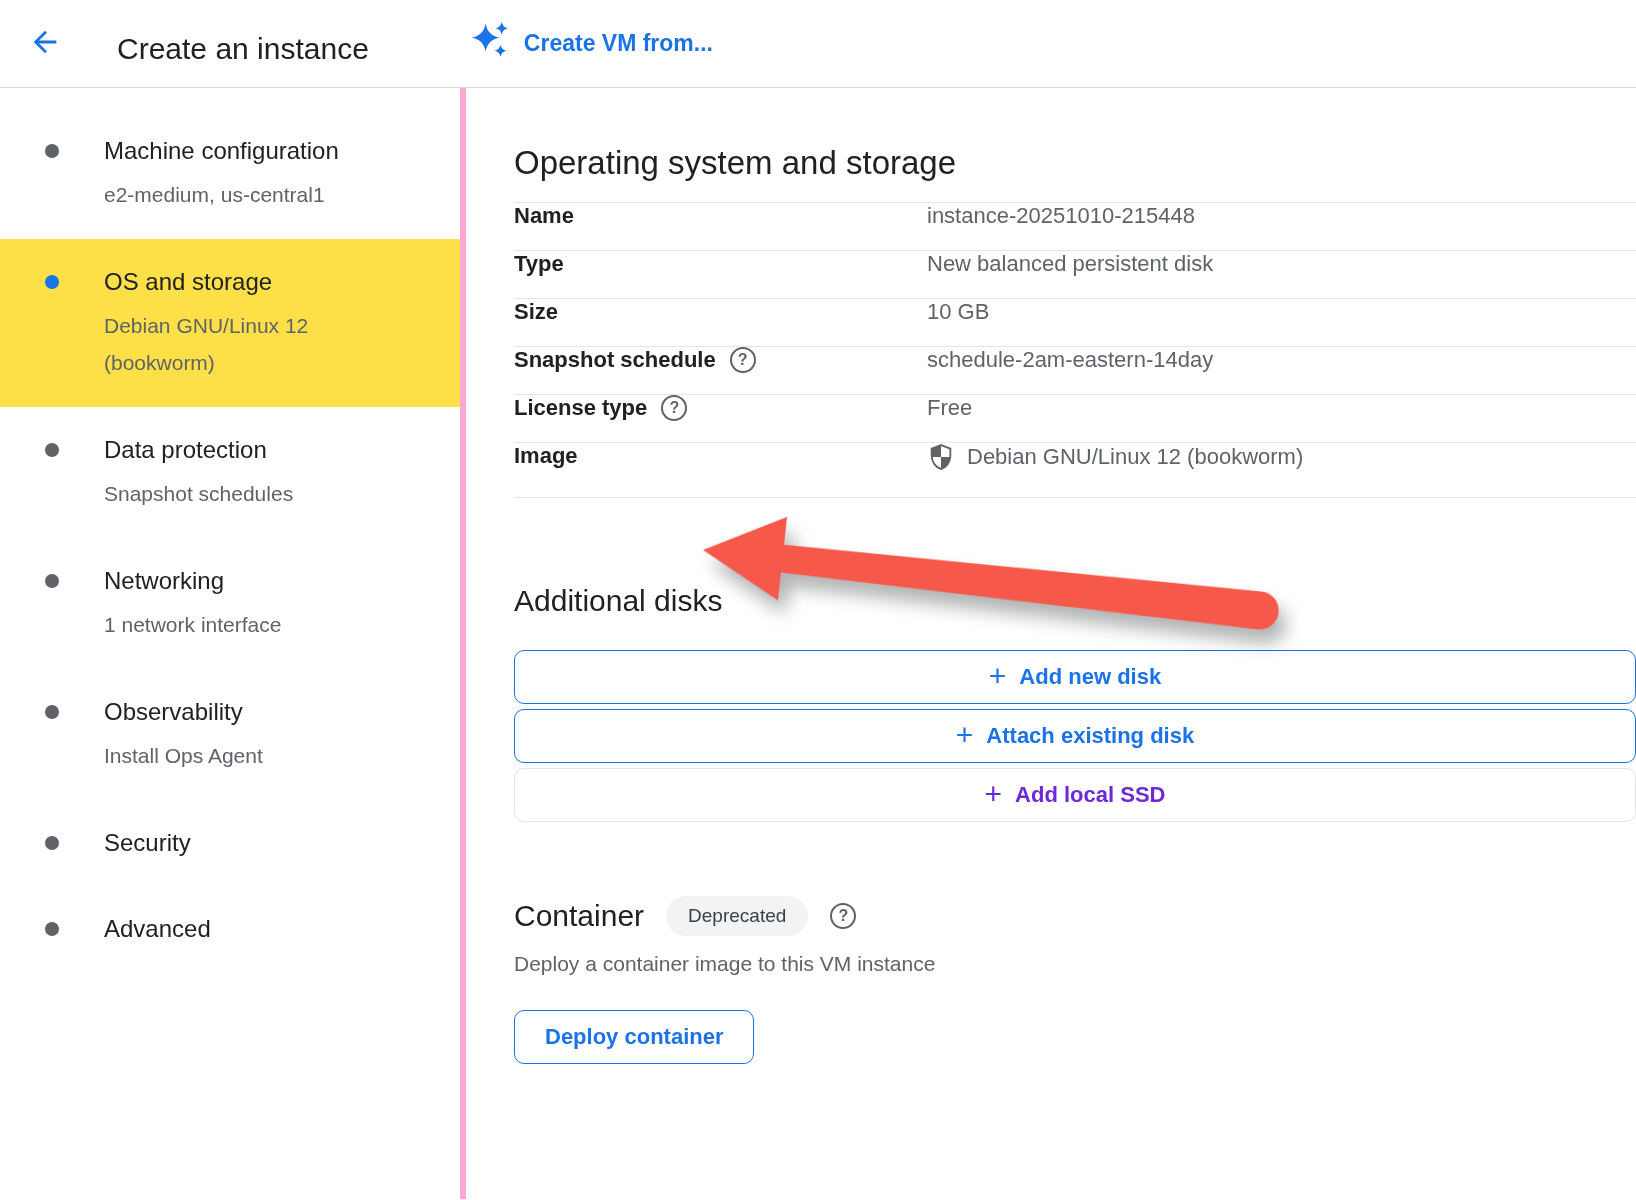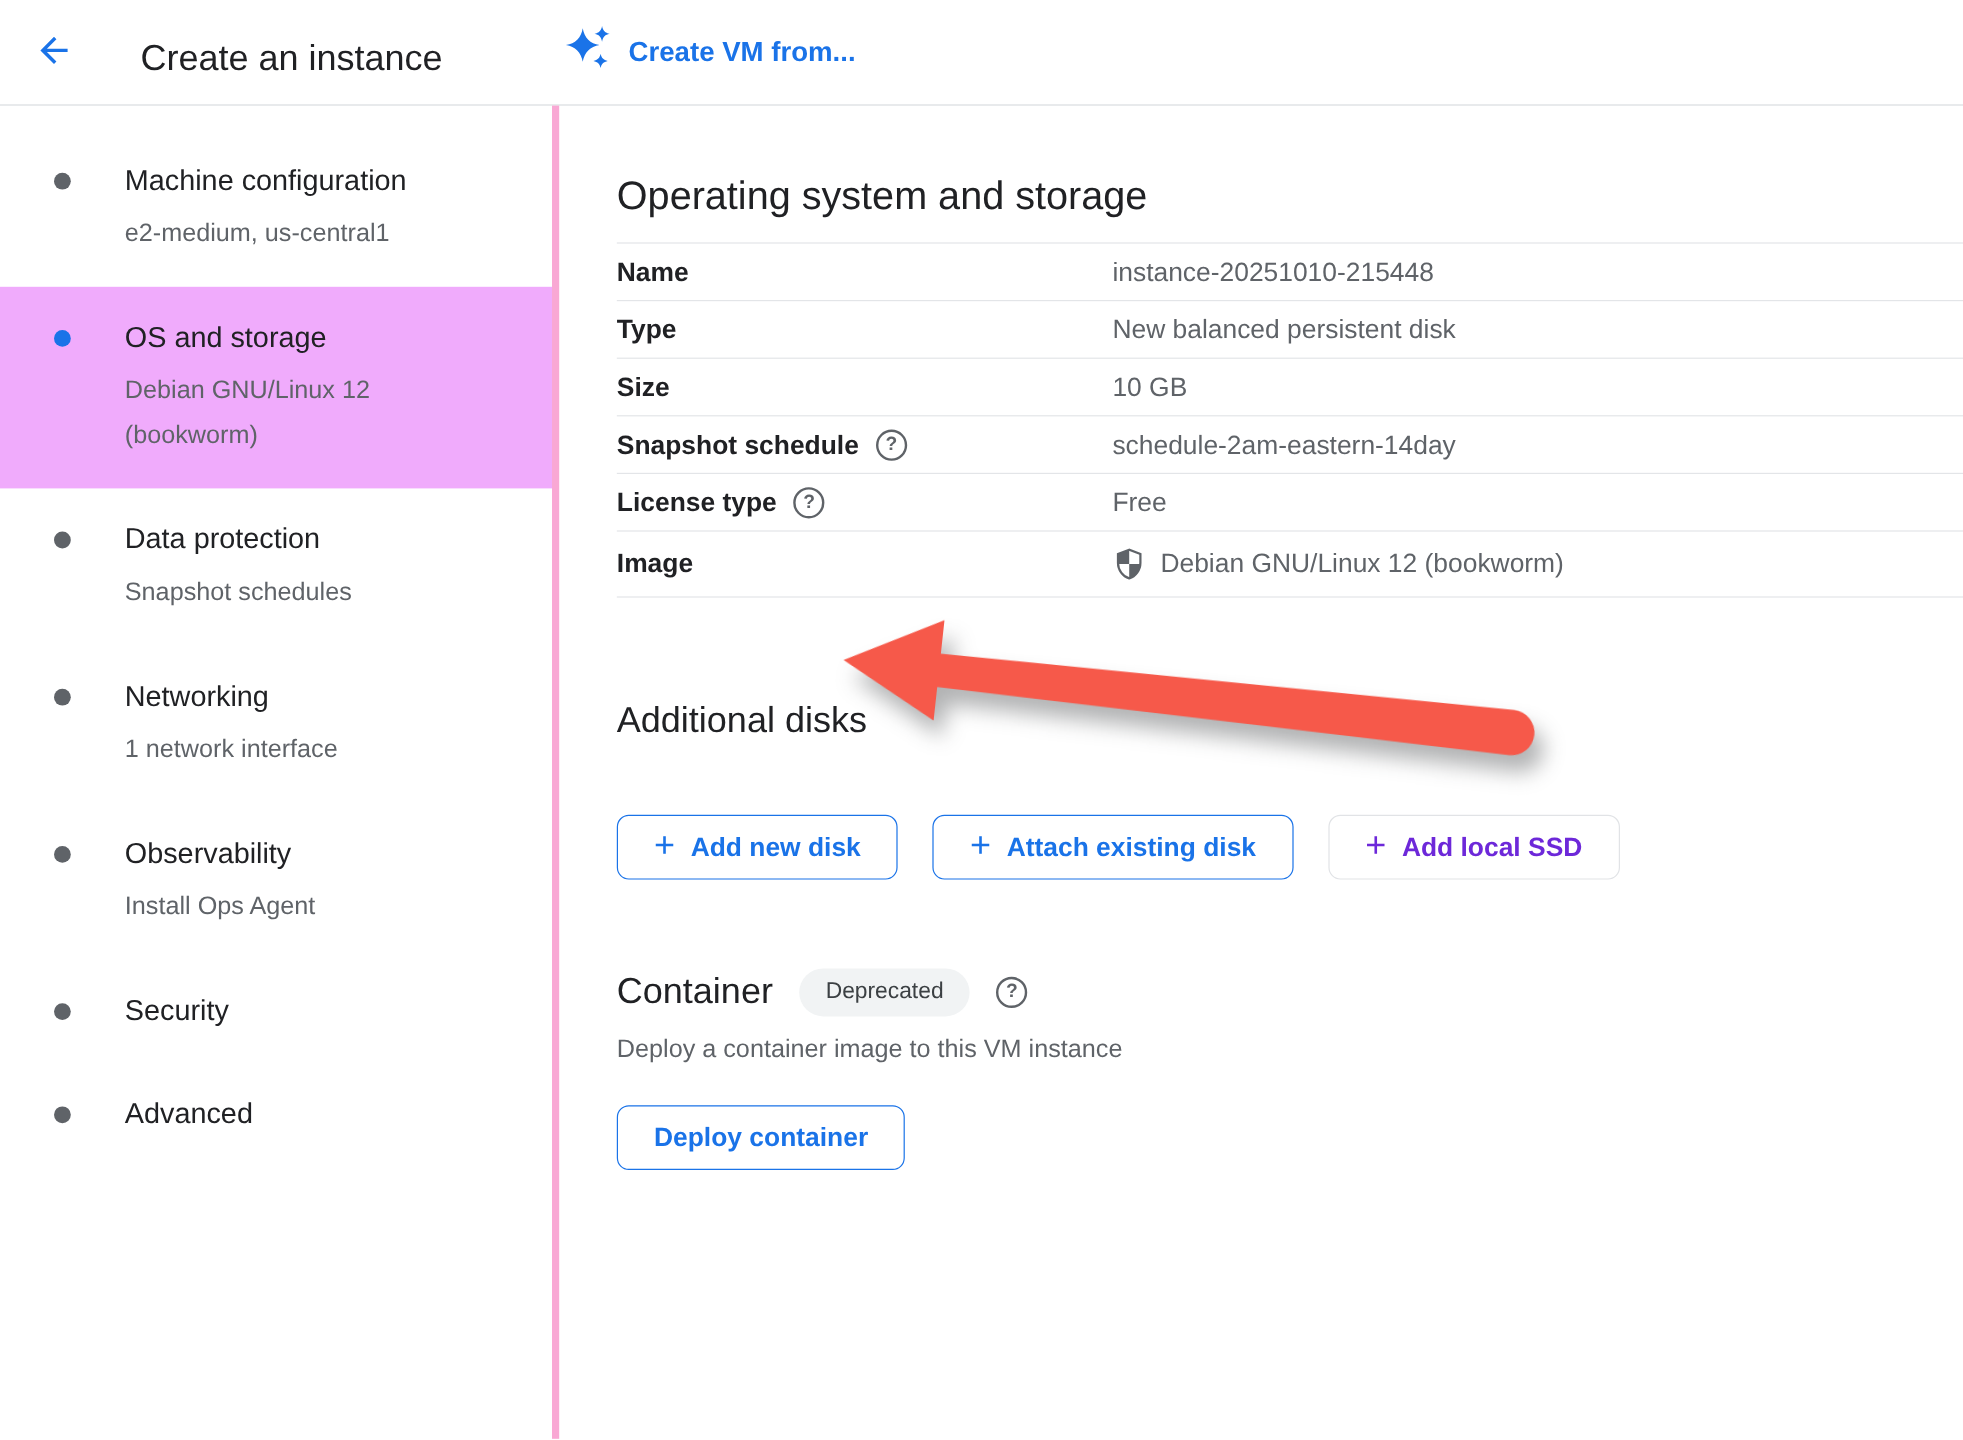--- a/index.html
+++ b/index.html
@@ -19,34 +19,34 @@
   .back-btn { width:34px; height:34px; border:none; background:transparent; padding:0; cursor:pointer; display:flex; align-items:center; justify-content:center; }
   .page-title { font-size:30px; font-weight:400; margin-left:55px; color:#202124;margin-top:10px; }
   .create-vm { display:flex; align-items:center; gap:13px; margin-left:100px; color:#1a73e8; font-size:23px; font-weight:700; cursor:pointer; }
 
   
   .layout { display:flex; height:1111px; }
 
   
   .sidebar { width:466px; min-width:466px; border-right:6px solid #f9a8d4; padding-top:20px; }
   .side-item { display:flex; padding:26px 40px 26px 0; cursor:pointer; }
-  .side-item.selected { background:#f0abfc;justify-content:space-between; }
+  .side-item.selected { background:#fde047;justify-content:space-between; }
   .dot-col { width:104px; min-width:104px; display:flex; justify-content:center; }
   .dot { width:14px; height:14px; border-radius:50%; background:#5f6368; margin-top:10px; }
   .side-item.selected .dot { background:#1a73e8; }
   .side-text { flex:1; }
   .side-title { font-size:24px; line-height:34px; color:#202124; }
   .side-sub { font-size:21px; line-height:37px; color:#5f6368; margin-top:8px; }
 
   
   .main { flex:1; padding:0 0 0 48px; position:relative; }
   .section-title { font-size:33px; font-weight:400; margin:56px 0 20px 0; color:#202124; }
 
   .details { width:100%; }
-  .drow { display:flex; align-items:center; border-top:1px solid #e3e5e8; min-height:48px; }
+  .drow { display:flex; align-items:flex-start; border-top:1px solid #e3e5e8; min-height:48px; }
   .drow:last-child { border-bottom:1px solid #e3e5e8; min-height:56px; }
   .dlabel { width:413px; min-width:413px; font-weight:700; font-size:22px; color:#202124; display:flex; align-items:center; gap:14px; }
   .dvalue { font-size:22px; color:#5f6368; display:flex; align-items:center; gap:12px; }
 
   .help-icon {
     width:26px; height:26px; border:2px solid #5f6368; border-radius:50%;
     display:inline-flex; align-items:center; justify-content:center;
     color:#5f6368; font-size:16px; font-weight:700; cursor:pointer; flex:none;
   }
   .help-icon::before { content:"?"; }
@@ -55,21 +55,21 @@
   .btn {
     display:inline-flex; align-items:center; justify-content:center;
     border:1.5px solid #1a73e8; color:#1a73e8; background:#fff;
     border-radius:10px; font-size:22px; font-weight:700;
     padding:0 30px; height:54px; cursor:pointer; font-family:inherit;
   }
   .plus-icon { font-weight:400; font-size:30px; margin-right:13px; line-height:1; margin-top:-3px; }
   .plus-icon::before { content:"+"; }
   .btn.disabled { border-color:#e1e3e6; color:#6d28d9; cursor:default;justify-content:center; }
   .change-row { margin-top:14px; }
-  .disk-buttons { display:flex; gap:29px; margin-top:61px; }
+  .disk-buttons { display:flex; gap:5px; margin-top:32px;flex-direction:column; }
 
   .h2 { font-size:30px; font-weight:400; margin:0; color:#202124; }
   .disks-title { margin-top:86px; }
 
   .container-head { display:flex; align-items:center; gap:22px; margin-top:74px; }
   .pill { background:#f1f3f4; color:#3c4043; border-radius:22px; padding:9px 22px; font-size:19px; }
   .desc { font-size:21px; color:#5f6368; margin-top:16px; }
   .deploy-row { margin-top:34px; }
 
   

